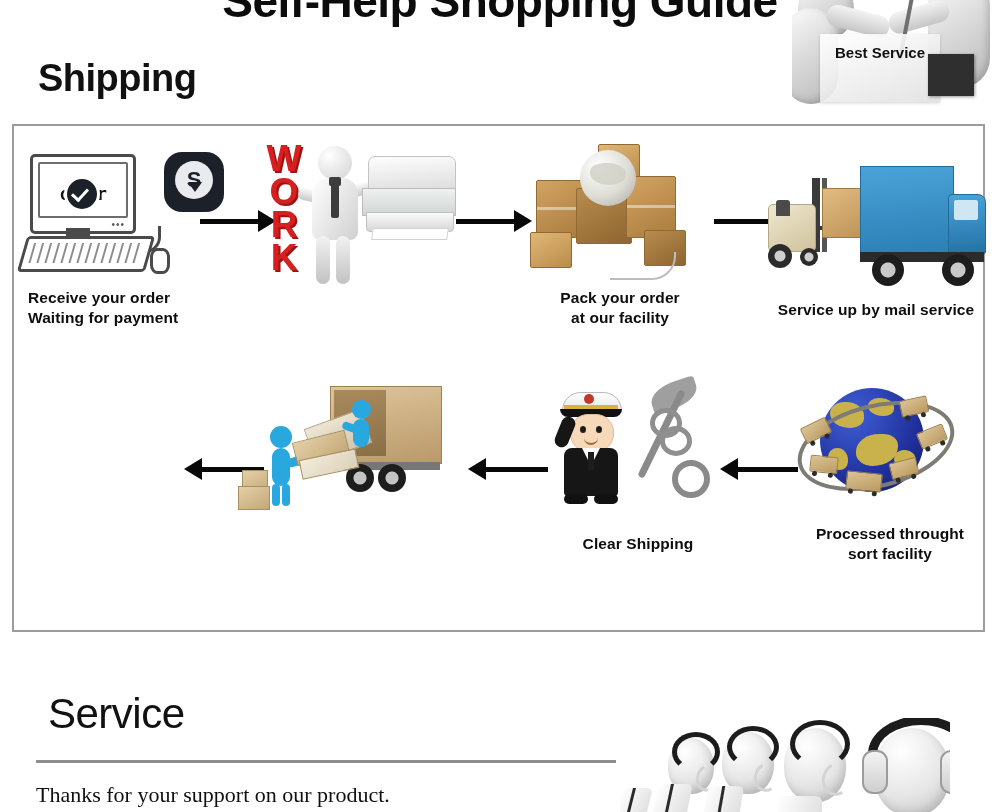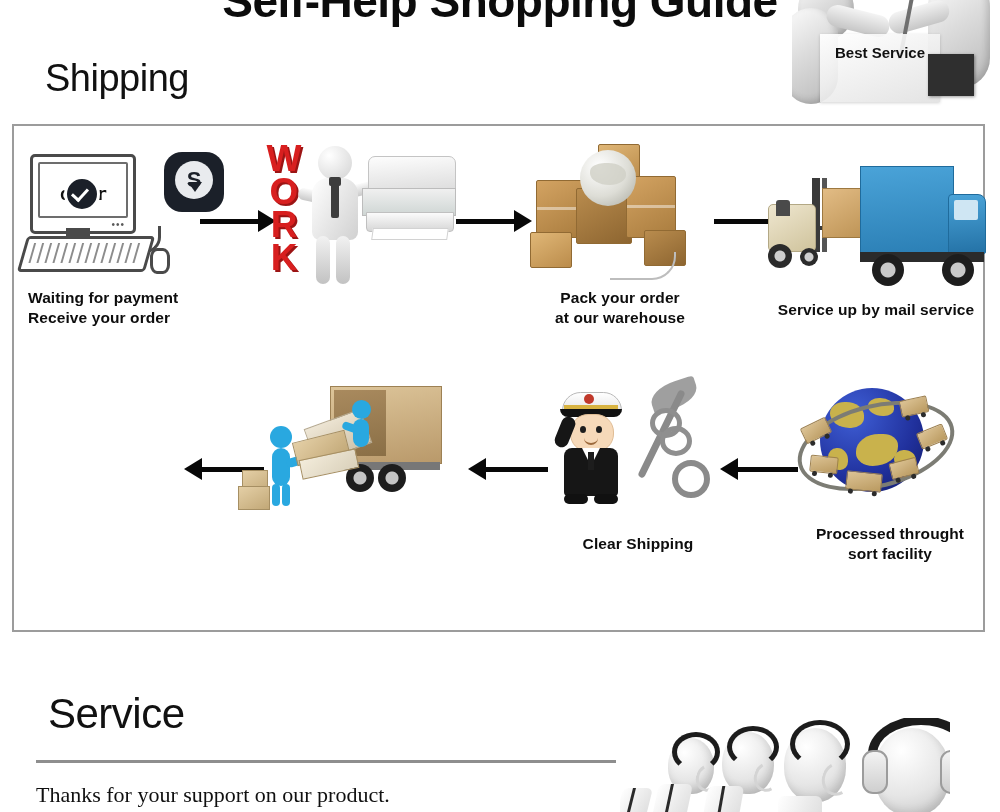--- a/index.html
+++ b/index.html
@@ -18,23 +18,22 @@
     text-align:center;
     font-family:"Liberation Sans", sans-serif;
     font-weight:bold;
     font-size:46px;
     letter-spacing:-0.5px;
     color:#0c0c0c;
     white-space:nowrap;
   }
   .shipping-title{
     position:absolute;left:38px;top:57px;
-    font-size:38px;font-weight:normal;color:#111;
+    font-size:38px;font-weight:bold;color:#111;
     letter-spacing:-0.5px;
-    margin-left:7px;
   }
 
   
   .best-badge{
     position:absolute;left:792px;top:-8px;width:200px;height:118px;
     overflow:hidden;
   }
   .bb-person{
     position:absolute;border-radius:50%;
     background:linear-gradient(145deg,#fdfdfd 0%,#dcdcdc 45%,#b8b8b8 100%);
@@ -375,22 +374,22 @@
           </div>
           <div class="mouse"></div>
           <div class="pay-badge">
             <div class="circ"></div>
             <div class="dollar">S</div>
             <div class="darr"></div>
           </div>
           <div class="pay-check"></div>
         </div>
         <div class="step-label" style="top:150px;text-align:left;padding-left:6px;">
+          <div>Receive your order</div>
           <div>Waiting for payment</div>
-          <div>Receive your order</div>
         </div>
       </div>
 
       <div class="arrow right" style="left:186px;top:72px;width:76px;">
         <div class="shaft"></div>
           <div class="head"></div>
       </div>
 
       <div class="step" style="left:244px;width:210px;">
         <div class="step-art">
@@ -435,21 +434,21 @@
                 <div class="tape"></div>
               </div>
             <div class="bx light" style="left:10px;top:88px;width:40px;height:34px;"></div>
             <div class="bx dark" style="left:124px;top:86px;width:40px;height:34px;"></div>
             <div class="globe-s"></div>
             <div class="cord"></div>
           </div>
         </div>
         <div class="step-label" style="top:150px;">
           <div>Pack your order</div>
-          <div>at our warehouse</div>
+          <div>at our facility</div>
         </div>
       </div>
 
       <div class="arrow right" style="left:700px;top:72px;width:76px;">
         <div class="shaft"></div>
           <div class="head"></div>
       </div>
 
       <div class="step" style="left:750px;width:224px;">
         <div class="step-art">

